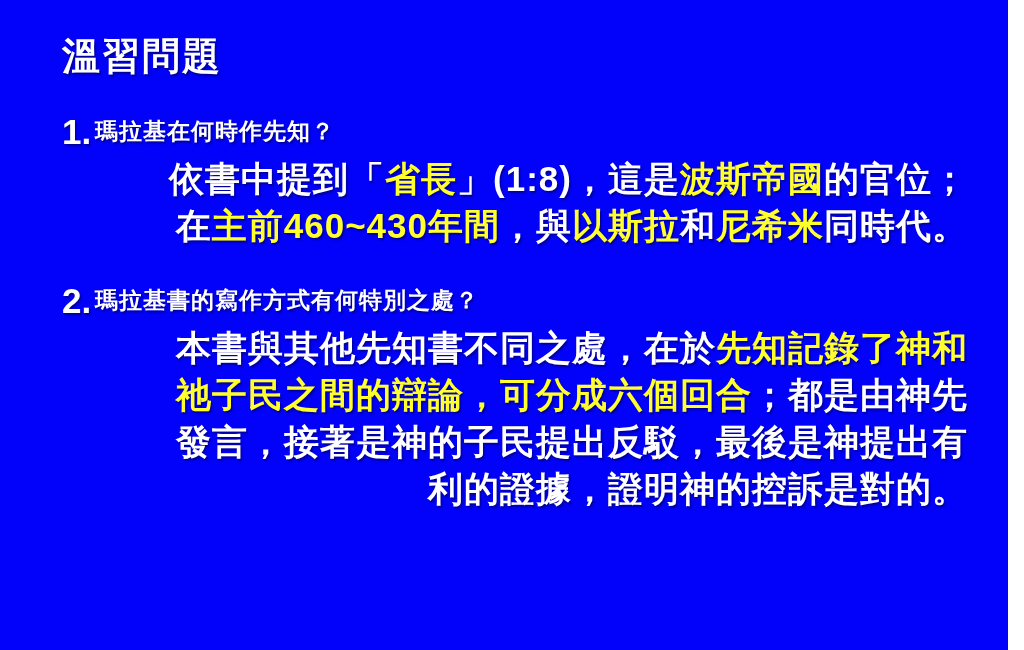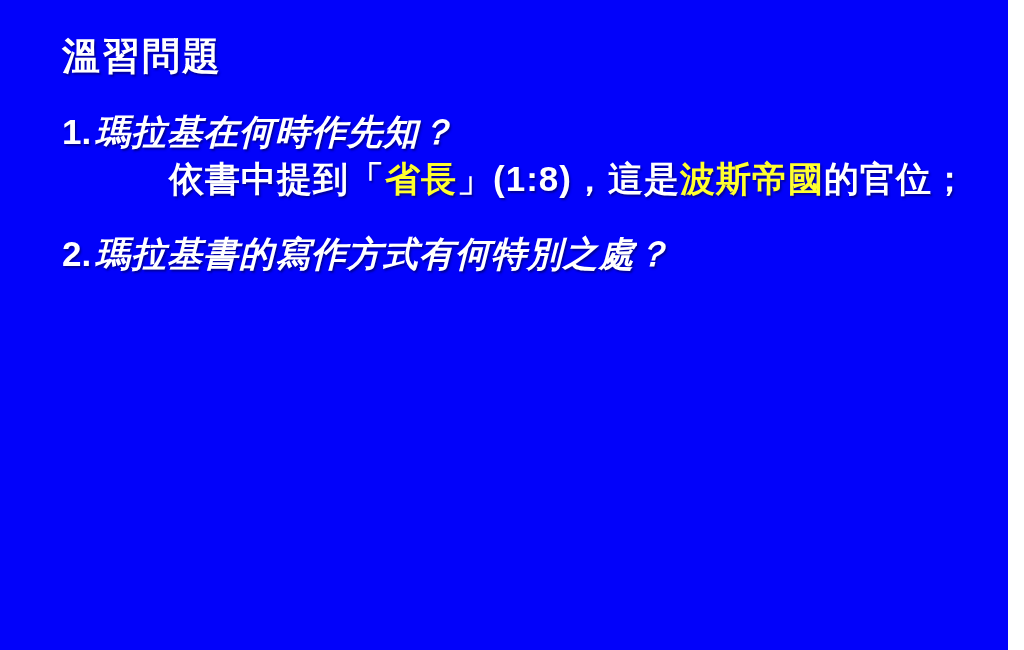--- a/index.html
+++ b/index.html
@@ -36,24 +36,23 @@
   }
   .qnum {
     flex: 0 0 33px;
     font-size: 35px;
     line-height: 47px;
   }
   .qbody {
     flex: 1 1 auto;
   }
   .qheading {
-    font-size: 35px;
+    font-size: 23px;
     line-height: 47px;
     letter-spacing: 1px;
-    font-style: italic;
   }
   .qlines .line {
     font-size: 35px;
     line-height: 47px;
     letter-spacing: 1px;
     white-space: nowrap;
     text-align: right;
   }
   .seg-w { color: var(--white, #ffffff); }
   .seg-y { color: var(--yellow, #ffff2e); }
@@ -63,23 +62,30 @@
 
 <div class="slide">
   <h1 class="title">溫習問題</h1>
 
   <section class="question">
     <span class="qnum">1.</span>
     <div class="qbody">
       <div class="qheading">瑪拉基在何時作先知？</div>
       <div class="qlines">
           <div class="line"><span class="seg-w">依書中提到「</span><span class="seg-y">省長</span><span class="seg-w">」(1:8)，這是</span><span class="seg-y">波斯帝國</span><span class="seg-w">的官位；</span></div>
+          <div class="line"><span class="seg-w">在</span><span class="seg-y">主前460~430年間</span><span class="seg-w">，與</span><span class="seg-y">以斯拉</span><span class="seg-w">和</span><span class="seg-y">尼希米</span><span class="seg-w">同時代。</span></div>
         </div>
     </div>
   </section>
 
   <section class="question">
     <span class="qnum">2.</span>
     <div class="qbody">
       <div class="qheading">瑪拉基書的寫作方式有何特別之處？</div>
+      <div class="qlines">
+          <div class="line"><span class="seg-w">本書與其他先知書不同之處，在於</span><span class="seg-y">先知記錄了神和</span></div>
+          <div class="line"><span class="seg-y">祂子民之間的辯論，可分成六個回合</span><span class="seg-w">；都是由神先</span></div>
+          <div class="line"><span class="seg-w">發言，接著是神的子民提出反駁，最後是神提出有</span></div>
+          <div class="line"><span class="seg-w">利的證據，證明神的控訴是對的。</span></div>
+        </div>
     </div>
   </section>
 </div>
 
 </body></html>

